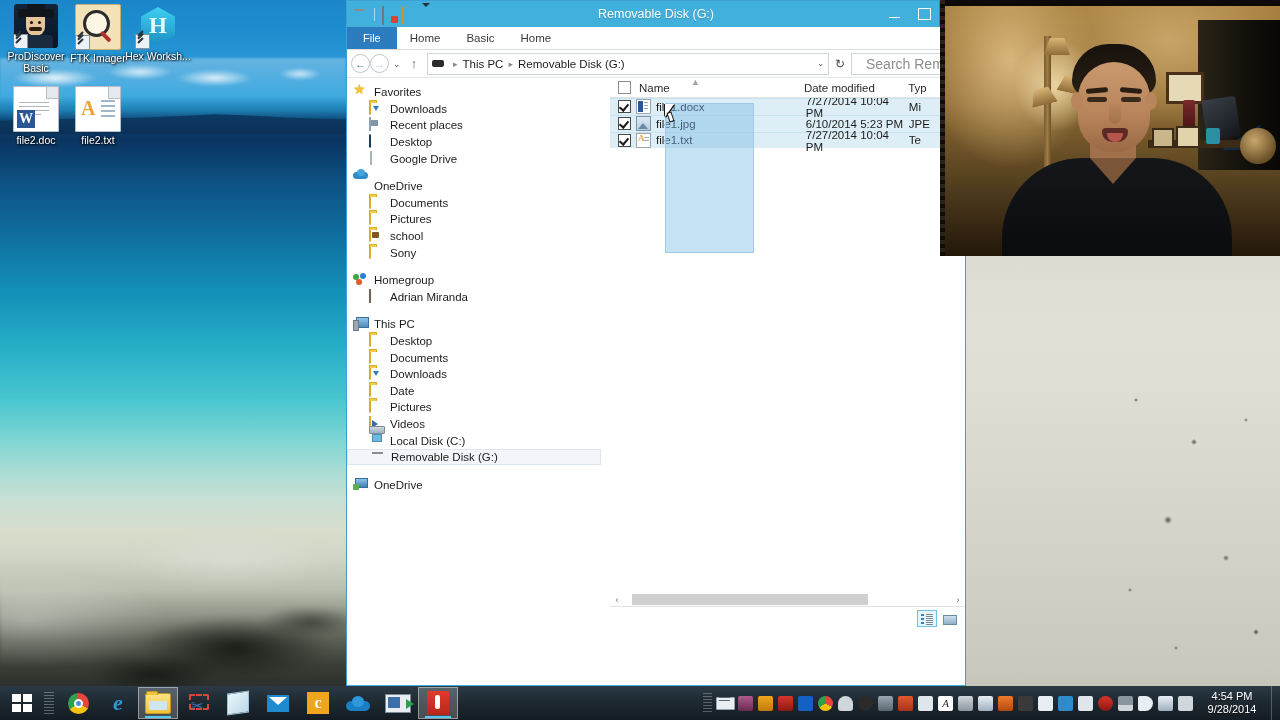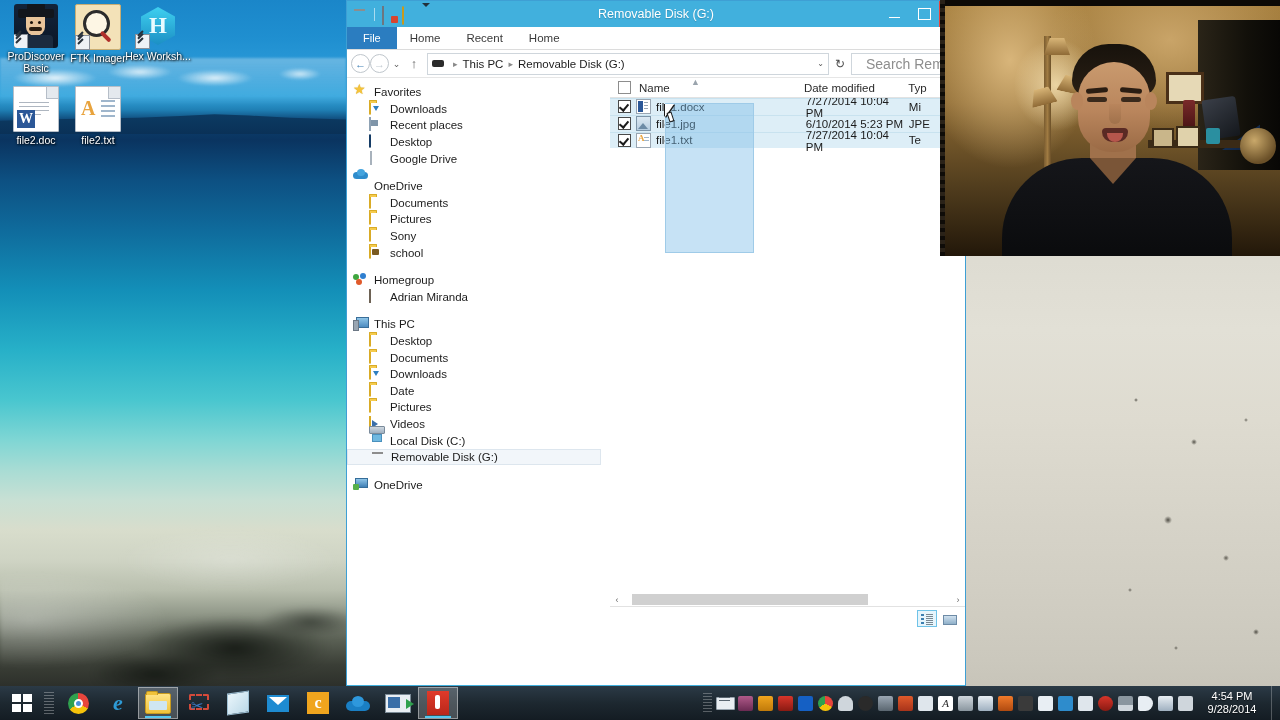--- a/index.html
+++ b/index.html
@@ -644,21 +644,21 @@
         </div>
       <div class="wb wb-close">
           <i></i>
         </div>
     </div>
   </div>
 
   <div class="ribbon">
     <div class="rtab file">File</div>
     <div class="rtab">Home</div>
-    <div class="rtab">Recent</div>
+    <div class="rtab">Basic</div>
     <div class="rtab">Home</div>
     <div class="expand">⌄</div>
   </div>
 
   <div class="navbar">
     <div class="navbtn circ">←</div>
     <div class="navbtn circ fw">→</div>
     <div class="navbtn sm">⌄</div>
     <div class="navbtn">↑</div>
     <div class="crumb">
@@ -707,26 +707,26 @@
       </div>
       <div class="nrow child">
         <span class="ico"><i class="fold"></i></span>
         <span class="lbl">Documents</span>
       </div>
       <div class="nrow child">
         <span class="ico"><i class="fold"></i></span>
         <span class="lbl">Pictures</span>
       </div>
       <div class="nrow child">
+        <span class="ico"><i class="fold sch"></i></span>
+        <span class="lbl">school</span>
+      </div>
+      <div class="nrow child">
         <span class="ico"><i class="fold"></i></span>
         <span class="lbl">Sony</span>
-      </div>
-      <div class="nrow child">
-        <span class="ico"><i class="fold sch"></i></span>
-        <span class="lbl">school</span>
       </div>
 
       <div class="nspace"></div>
 
       <div class="nrow root">
         <span class="ico"><i class="ic-home"><b></b><b></b><b></b></i></span>
         <span class="lbl">Homegroup</span>
       </div>
       <div class="nrow child">
         <span class="ico"><i class="ic-avatar"></i></span>

